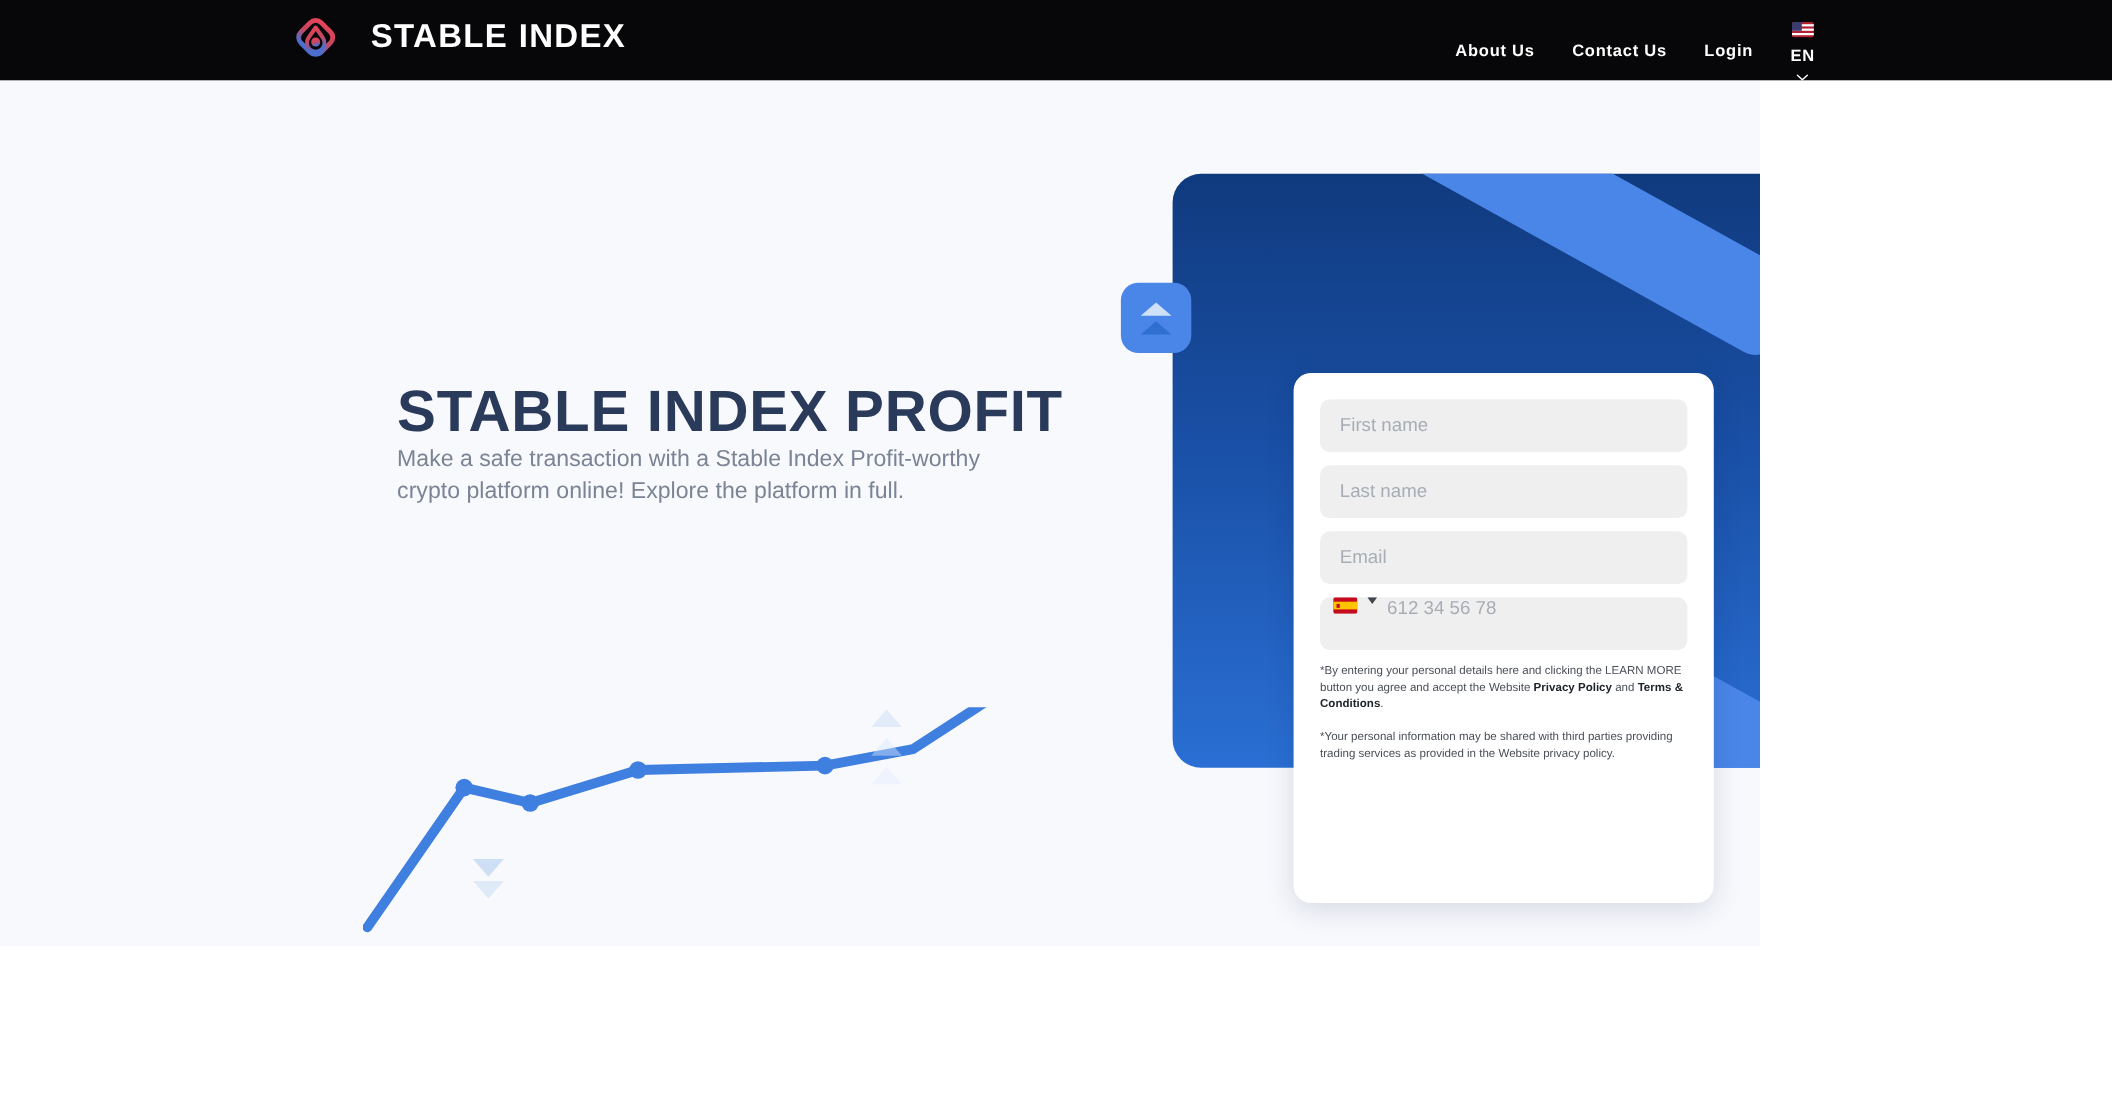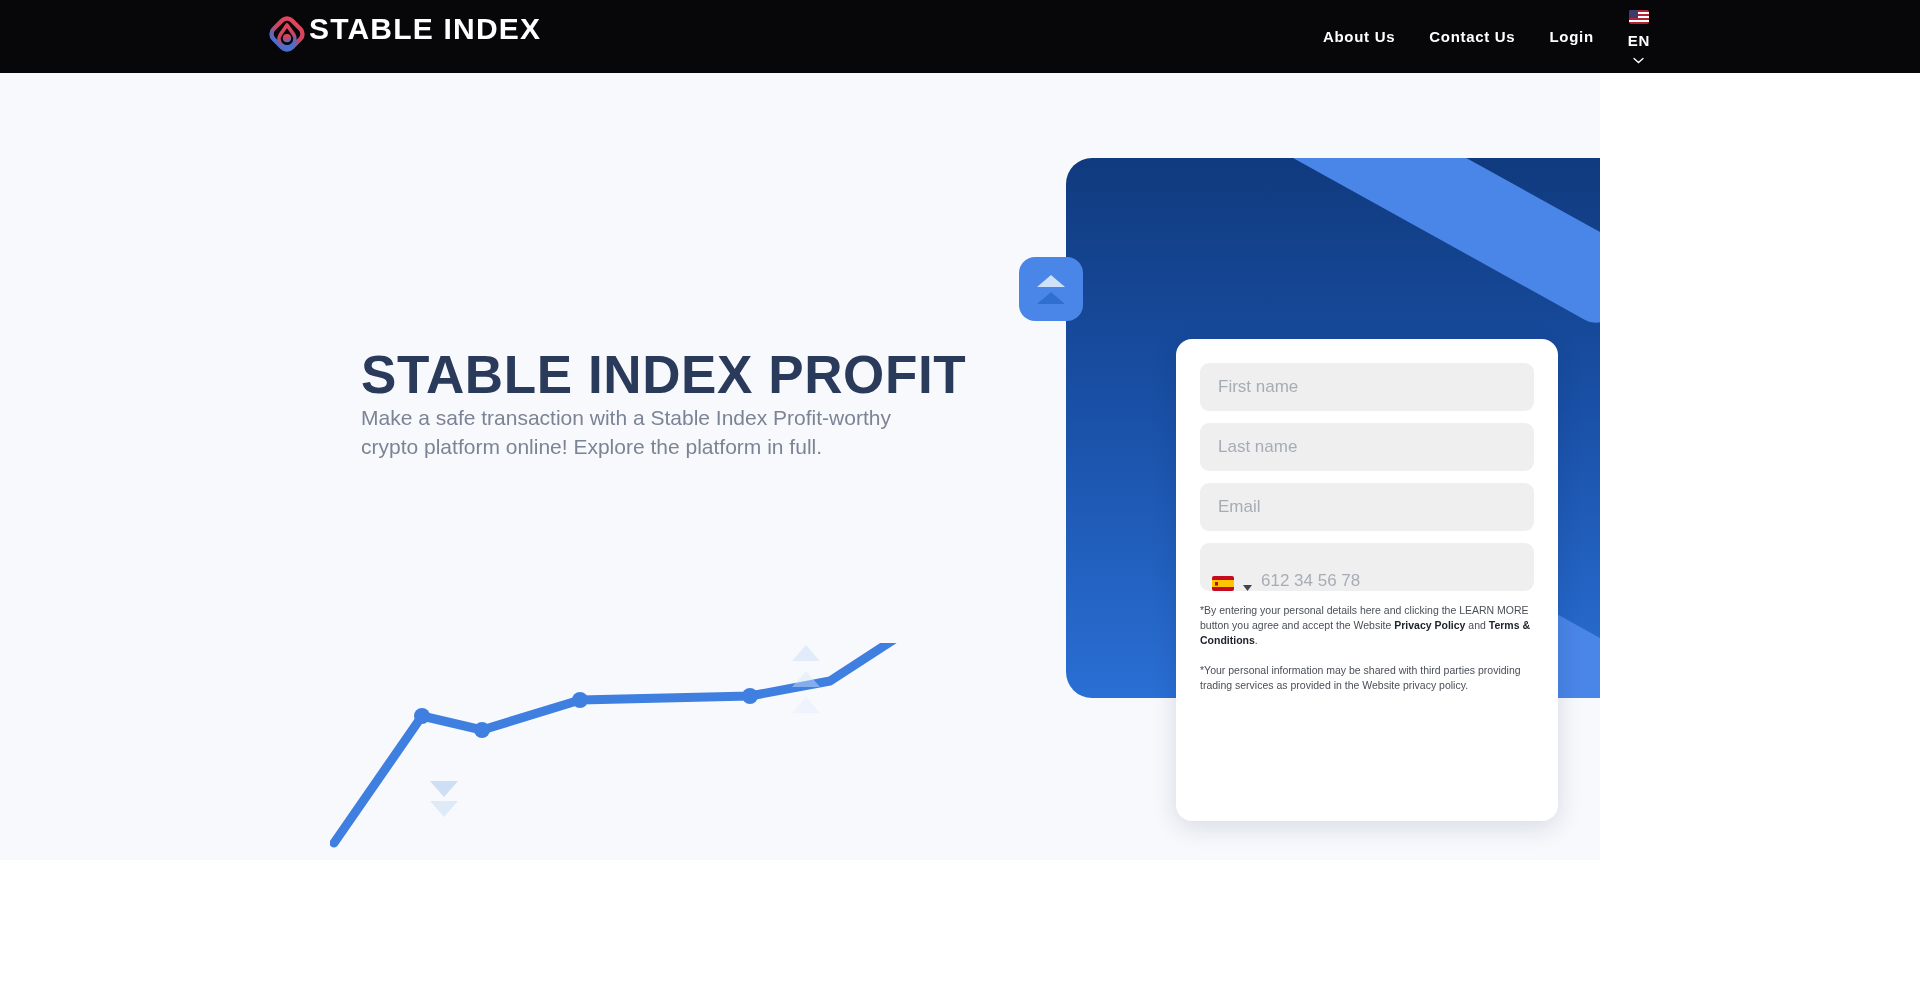--- a/index.html
+++ b/index.html
@@ -12,29 +12,29 @@
 
   
   .topbar{
     position:absolute; top:0; left:0;
     width:1920px; height:73px;
     background:#070709;
     z-index:60;
   }
   .brand{
     position:absolute; left:265px; top:12px;
-    display:flex; align-items:flex-start; gap:0;
+    display:flex; align-items:center; gap:28px;
   }
   .logo-mark{ width:44px; height:44px; display:block; }
   .brand-name{
     color:#ffffff; font-size:30px; font-weight:bold;
     letter-spacing:1.2px; white-space:nowrap;
   }
   .nav{
-    position:absolute; right:270px; top:0; height:73px;
+    position:absolute; right:270px; top:10px; height:73px;
     display:flex; align-items:center; gap:34px;
   }
   .nav a{
     color:#ffffff; font-size:15px; font-weight:bold;
     letter-spacing:.7px; text-decoration:none; white-space:nowrap;
   }
   .lang{
     display:flex; align-items:center; gap:8px;
     color:#fff; font-size:15px; font-weight:bold; letter-spacing:.7px;flex-direction:column;
   }
@@ -136,21 +136,21 @@
     border:none;
     margin-bottom:12px;
     padding:0 18px;
     font-family:"Liberation Sans", sans-serif;
     font-size:17px;
     color:#3a3f46;
     display:flex; align-items:center;
   }
   .field::placeholder{ color:#a7adb5; }
   .phone{
-    display:flex; align-items:flex-end;
+    display:flex; align-items:flex-start;
     padding:0 12px; gap:9px;
   }
   .flag-es{ width:22px; height:15px; display:block; border-radius:2px; }
   .phone-caret{ width:9px; height:6px; display:block; }
   .phone-val{ font-size:17px; color:#a7adb5; }
 
   .cta{
     width:334px; height:48px;
     background:#cf3a3a;
     border:none; border-radius:9px;

